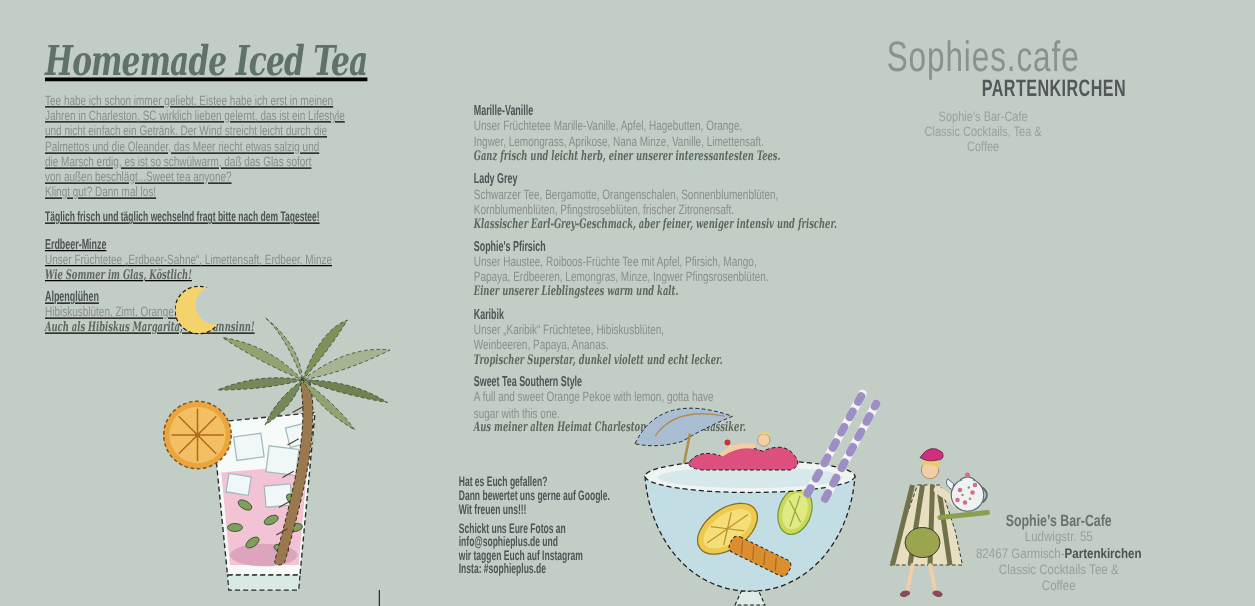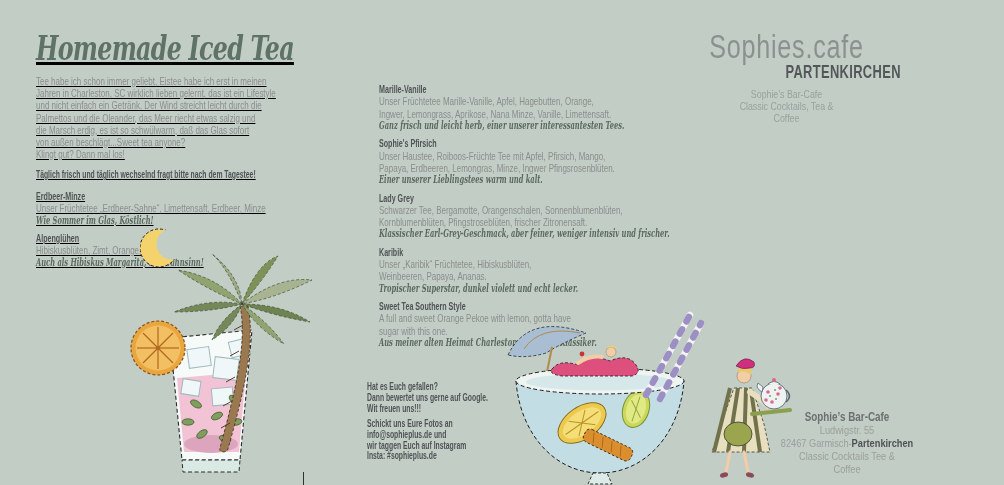--- a/index.html
+++ b/index.html
@@ -78,30 +78,30 @@
 </div>
 
 <div class="abs col-mid">
   <div class="item">
     <div class="item-name">Marille-Vanille</div>
     <div class="item-desc">Unser Früchtetee Marille-Vanille, Apfel, Hagebutten, Orange,
 Ingwer, Lemongrass, Aprikose, Nana Minze, Vanille,  Limettensaft.</div>
     <div class="item-note">Ganz frisch und leicht herb, einer unserer interessantesten Tees.</div>
   </div>
   <div class="item">
+    <div class="item-name">Lady Grey</div>
+    <div class="item-desc">Schwarzer Tee, Bergamotte, Orangenschalen, Sonnenblumenblüten,
+Kornblumenblüten, Pfingstroseblüten, frischer Zitronensaft.</div>
+    <div class="item-note">Klassischer Earl-Grey-Geschmack, aber feiner, weniger intensiv und frischer.</div>
+  </div>
+  <div class="item">
     <div class="item-name">Sophie's Pfirsich</div>
     <div class="item-desc">Unser Haustee, Roiboos-Früchte Tee mit Apfel, Pfirsich, Mango,
 Papaya, Erdbeeren, Lemongras, Minze, Ingwer Pfingsrosenblüten.</div>
     <div class="item-note">Einer unserer Lieblingstees warm und kalt.</div>
-  </div>
-  <div class="item">
-    <div class="item-name">Lady Grey</div>
-    <div class="item-desc">Schwarzer Tee, Bergamotte, Orangenschalen, Sonnenblumenblüten,
-Kornblumenblüten, Pfingstroseblüten, frischer Zitronensaft.</div>
-    <div class="item-note">Klassischer Earl-Grey-Geschmack, aber feiner, weniger intensiv und frischer.</div>
   </div>
   <div class="item">
     <div class="item-name">Karibik</div>
     <div class="item-desc">Unser „Karibik“ Früchtetee, Hibiskusblüten,
 Weinbeeren, Papaya, Ananas.</div>
     <div class="item-note">Tropischer Superstar, dunkel violett und echt lecker.</div>
   </div>
   <div class="item">
     <div class="item-name">Sweet Tea Southern Style</div>
     <div class="item-desc">A full and sweet Orange Pekoe with lemon, gotta have

